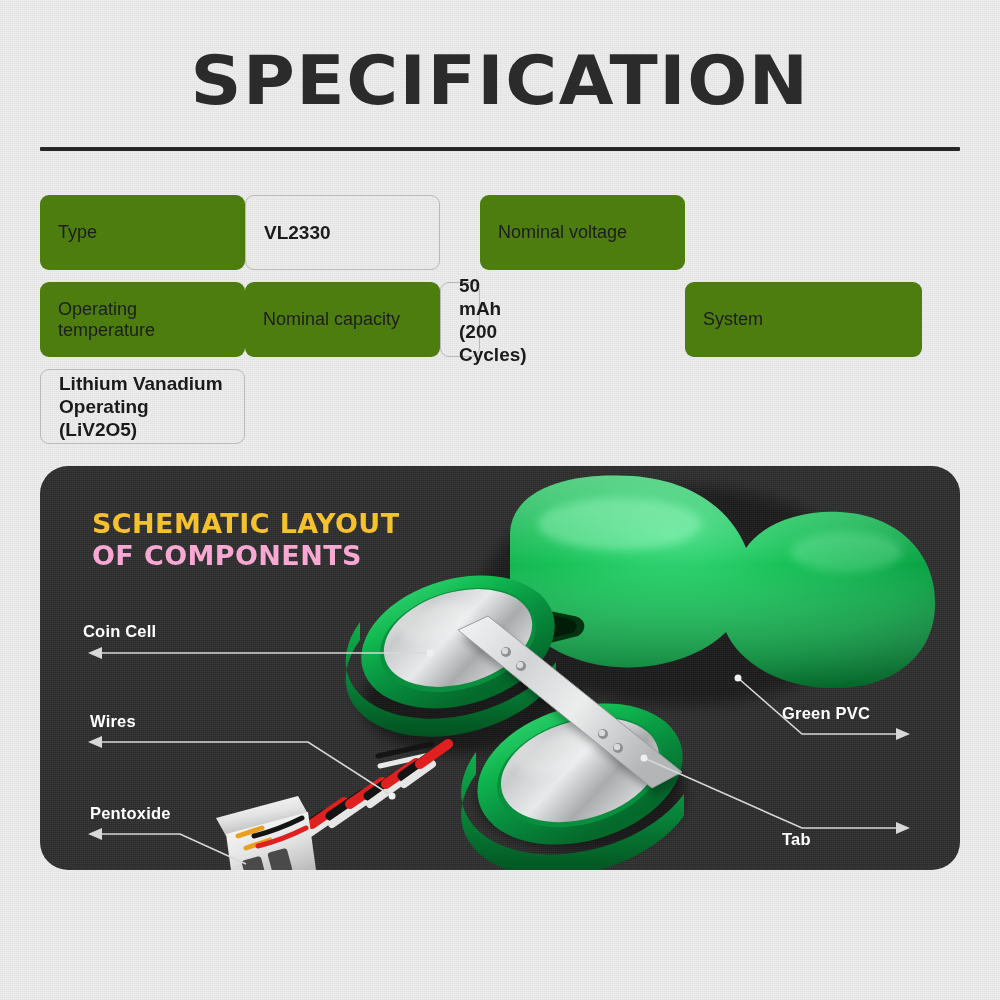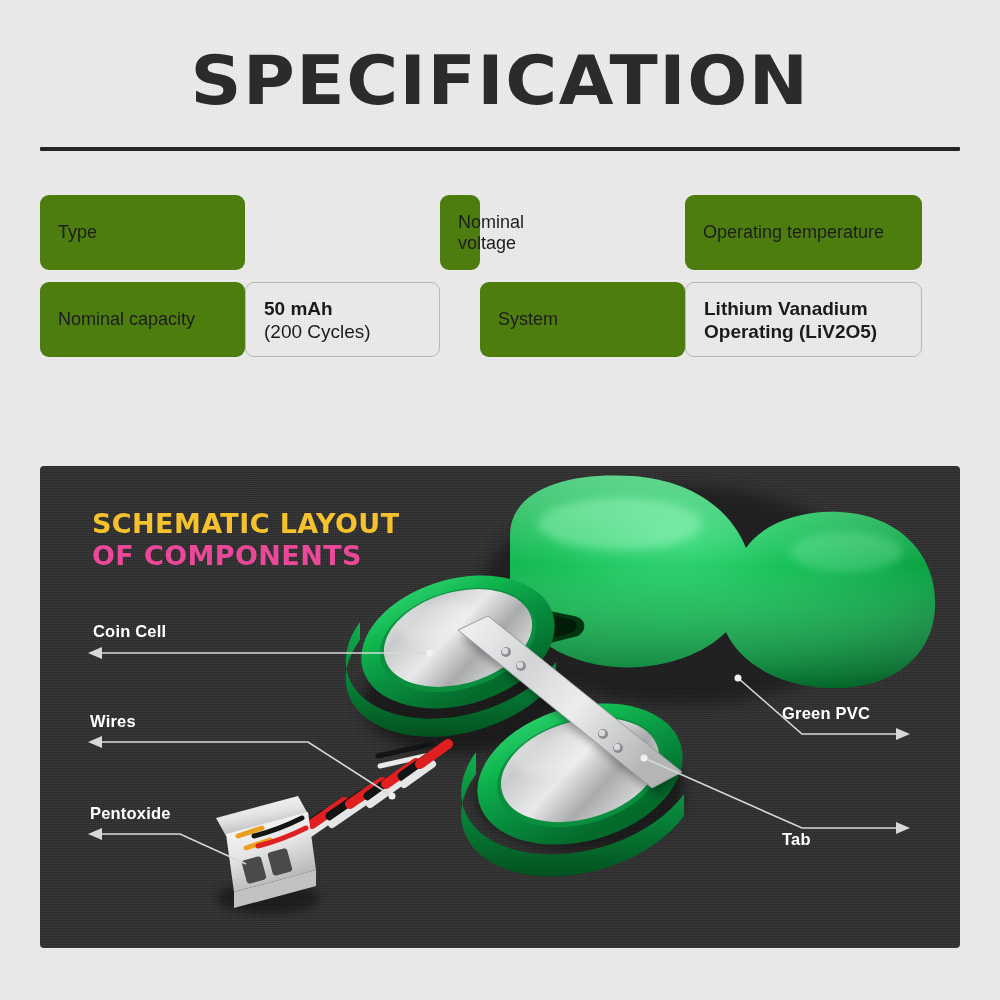--- a/index.html
+++ b/index.html
@@ -48,60 +48,63 @@
     padding:0 18px;box-sizing:border-box;
   }
   .cell.label{
     background:#4d7c0f;color:#1d1d1d;
     font-size:18px;line-height:21px;font-weight:normal;
   }
   .cell.value{
     border:1.6px solid #b9b9ba;color:#1b1b1b;
     font-size:19px;line-height:23px;font-weight:bold;
   }
-  .cell.value .sub{font-weight:normal;margin-top:32px;}
+  .cell.value .sub{font-weight:bold;margin-top:32px;}
   .spacer{}
 
   
   .panel{
-    position:absolute;left:40px;top:466px;width:920px;height:482px;
-    background:#2e2e2e;border-radius:4px;overflow:hidden;z-index:2;
+    position:absolute;left:40px;top:466px;width:920px;height:404px;
+    background:#2e2e2e;border-radius:28px;overflow:hidden;z-index:2;
   }
   .panel:before{
     content:"";position:absolute;inset:0;pointer-events:none;
     background-image:
       repeating-linear-gradient(0deg, rgba(255,255,255,.035) 0 1px, rgba(0,0,0,.05) 1px 2px),
       repeating-linear-gradient(90deg, rgba(255,255,255,.028) 0 1px, rgba(0,0,0,.04) 1px 2px);
   }
   .panel-h{
     position:absolute;left:52px;top:42px;z-index:6;
     font-family:"DejaVu Sans","Liberation Sans",sans-serif;
   }
   .panel-h .l1{font-size:27px;font-weight:bold;color:#f5c22e;letter-spacing:.4px;line-height:31px;}
-  .panel-h .l2{font-size:27px;font-weight:bold;color:#ec4899;letter-spacing:.4px;line-height:33px;}
+  .panel-h .l2{font-size:27px;font-weight:bold;color:#f9a8d4;letter-spacing:.4px;line-height:33px;}
 
   .art{position:absolute;inset:0;z-index:4;}
   .calloutLayer{position:absolute;inset:0;z-index:7;}
   .cl{
     position:absolute;color:#ffffff;font-size:16.5px;font-weight:bold;
     letter-spacing:.2px;white-space:nowrap;
   }
 </style>
 </head>
 <body>
 
 <div class="page">
 
   <div class="title">SPECIFICATION</div>
   <div class="rule"></div>
 
   <div class="spec">
 
     <div class="cell label">
       <span>Type</span>
+    </div>
+    <div class="cell value">
+      <span><span>VL2330</span></span>
     </div>
     <div class="spacer"></div>
 
     <div class="cell label">
       <span>Nominal voltage</span>
     </div>
     <div class="spacer"></div>
     <div class="cell label">
       <span>Operating temperature</span>
     </div>
@@ -313,21 +316,21 @@
         <polygon points="870,268 856,262 856,274" fill="#d8d8d8" stroke="none"></polygon>
         <circle cx="698" cy="212" r="3.5" fill="#f0f0f0" stroke="none"></circle>
 
         <path d="M 604,292 L 762,362 L 868,362"></path>
         <polygon points="870,362 856,356 856,368" fill="#d8d8d8" stroke="none"></polygon>
         <circle cx="604" cy="292" r="3.5" fill="#f0f0f0" stroke="none"></circle>
       </g>
     </svg>
 
     <div class="calloutLayer">
-      <div class="cl" style="left:53px;top:156px;">Coin Cell</div>
+      <div class="cl" style="left:43px;top:156px;">Coin Cell</div>
       <div class="cl" style="left:50px;top:246px;">Wires</div>
       <div class="cl" style="left:50px;top:338px;">Pentoxide</div>
       <div class="cl" style="left:742px;top:238px;">Green PVC</div>
       <div class="cl" style="left:742px;top:332px;margin-top:32px;">Tab</div>
     </div>
 
   </div>
 </div>
 
 </body></html>

